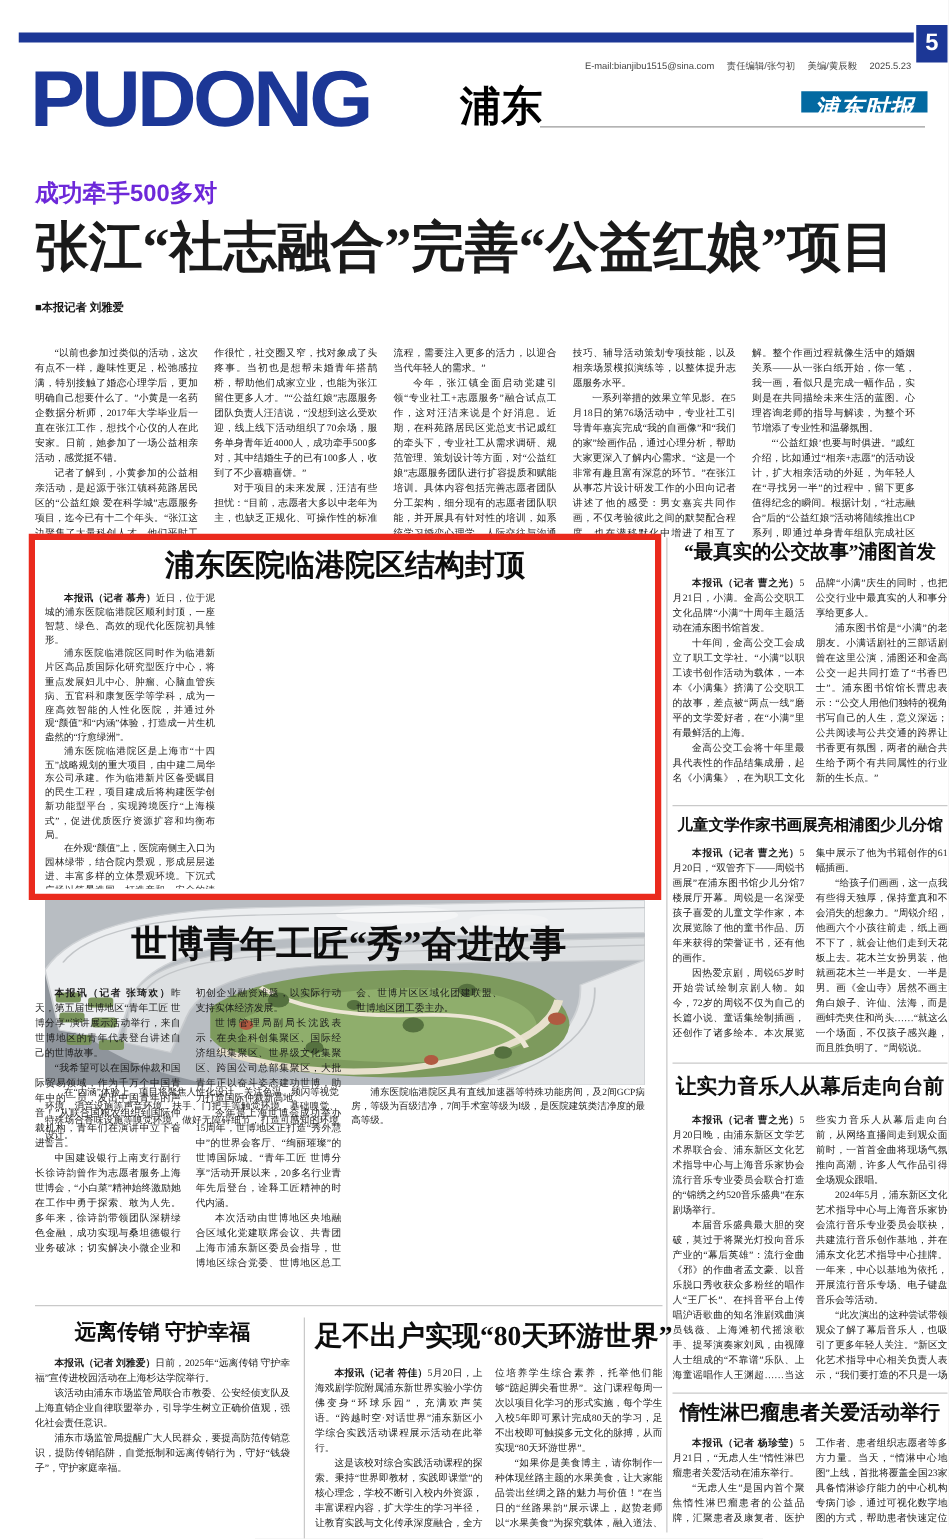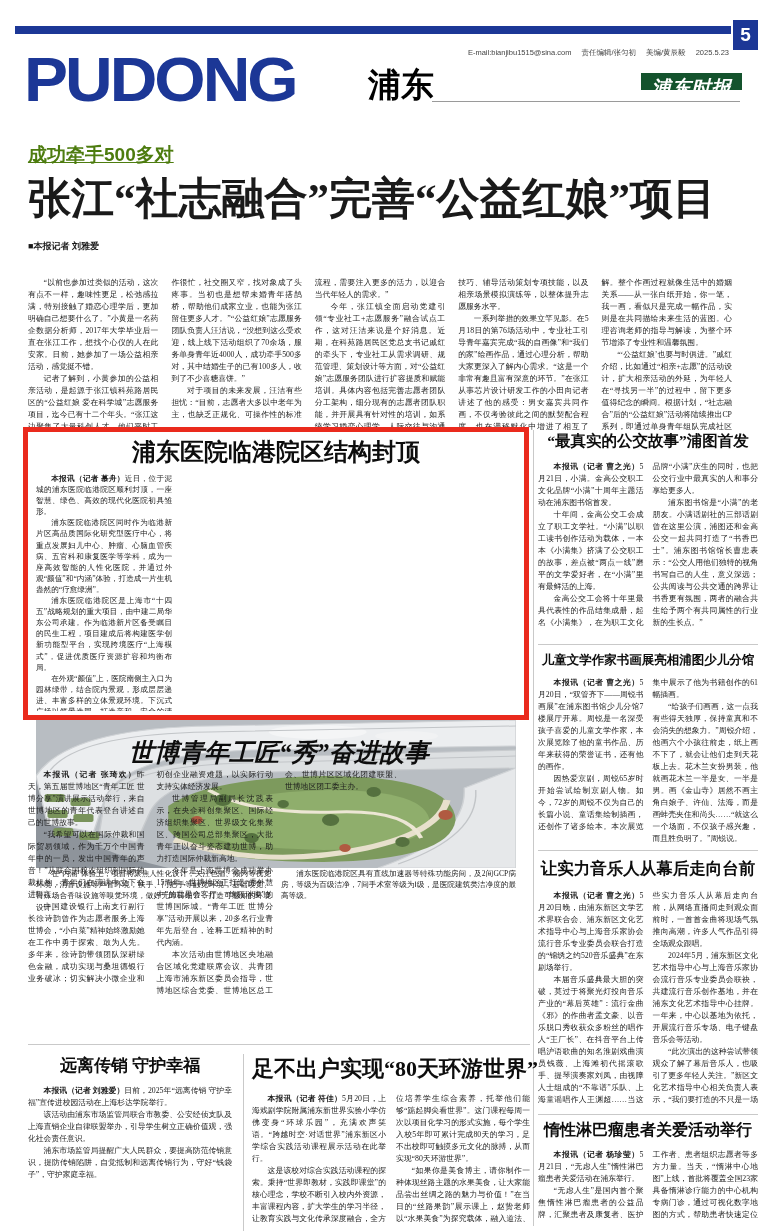--- a/index.html
+++ b/index.html
@@ -9,33 +9,33 @@
   
   .topbar{left:15px;top:26px;width:716px;height:8px;background:#1c3796;}
   .pagenum{left:733px;top:20px;width:25px;height:30px;background:#1c3796;color:#fff;
            font:700 19px/30px "Liberation Sans",sans-serif;text-align:center;}
   .meta{top:48px;right:30px;font:400 7.5px "Liberation Sans",sans-serif;color:#444;
         display:flex;gap:10px;padding-left:36px;}
   .brand-en{left:24px;top:46px;font:800 66px/1 "Liberation Sans",sans-serif;color:#1c3796;
             letter-spacing:-3px;transform:scaleY(.96);}
   .brand-cn{left:368px;top:68px;font:700 33px/1 "Liberation Sans",sans-serif;color:#000;}
   .brand-underline{left:432px;top:101px;width:308px;height:1px;background:#9a9a9a;}
-  .paper-logo{left:641px;top:73px;width:101px;height:17px;background:#14532d;color:#fff;
+  .paper-logo{left:641px;top:73px;width:101px;height:17px;background:#0369a1;color:#fff;
               font:italic 700 19px/30px "Liberation Serif",serif;text-align:center;
               letter-spacing:1px;}
   
   .body-text p{margin:0;text-indent:2em;}
   .body-text{font-size:7.8px;line-height:12px;text-align:justify;color:#1b1b1b;
              column-fill:auto;overflow:hidden;}
   .lead-in{font-weight:700;}
   .h2{font-weight:900;text-align:center;white-space:nowrap;color:#0d0d0d;}
   .rule{background:#c9c9c9;}
   
   .lead{left:28px;top:142px;width:704px;}
-  .kicker{font:700 19px "Liberation Sans",sans-serif;color:#4d7c0f;text-decoration:underline;}
+  .kicker{font:700 19px "Liberation Sans",sans-serif;color:#6d28d9;}
   .lead-headline{font-size:43px;font-weight:900;line-height:1.35;white-space:nowrap;margin-top:2px;}
   .lead-byline{margin-top:12px;font:700 9px "Liberation Sans",sans-serif;}
   .lead-body{margin-top:24px;height:162px;column-count:5;column-gap:13px;}
   
   .hospital{left:23px;top:427px;width:506px;height:293px;border:5px solid #ea2a1d;
             box-sizing:border-box;background:#fff;padding:3px 8px;}
   .h-head{font-size:24px;margin:1px 0 5px;}
   .h-content{display:flex;gap:9px;flex-direction:column;}
   .h-col1{width:136px;flex:none;height:238px;font-size:7.6px;line-height:11.1px;}
   .h-right{flex:1;min-width:0;}
@@ -55,22 +55,22 @@
   .music .h2{font-size:16.5px;}
   .music .body-text{margin-top:10px;height:226px;column-count:2;column-gap:9px;}
   .lymphoma{left:538px;top:1120px;width:220px;}
   .lymphoma .h2{font-size:16px;}
   .lymphoma .body-text{margin-top:8px;height:80px;column-count:2;column-gap:9px;}
   .rule-h1{left:538px;top:644px;width:220px;height:1px;}
   .rule-h2{left:538px;top:850px;width:220px;height:1px;}
   .rule-h3{left:538px;top:1114px;width:220px;height:1px;}
   
   .expo{left:28px;top:736px;width:502px;}
-  .expo .h2{font-size:25px;font-style:italic;}
-  .expo .body-text{height:228px;column-count:4;column-gap:12px;}
+  .expo .h2{font-size:29px;}
+  .expo .body-text{margin-top:13px;height:228px;column-count:4;column-gap:12px;}
   
   .rule-bottom{left:28px;top:1044px;width:502px;height:1px;}
   .rule-bl-v{left:243px;top:1054px;width:1px;height:177px;}
   .pyramid{left:28px;top:1054px;width:204px;}
   .pyramid .h2{font-size:17px;}
   .pyramid .body-text{margin-top:8px;height:141px;column-count:1;}
   .travel{left:252px;top:1054px;width:278px;}
   .travel .h2{font-size:22px;}
   .travel .body-text{margin-top:9px;height:138px;column-count:2;column-gap:10px;}
 </style>

